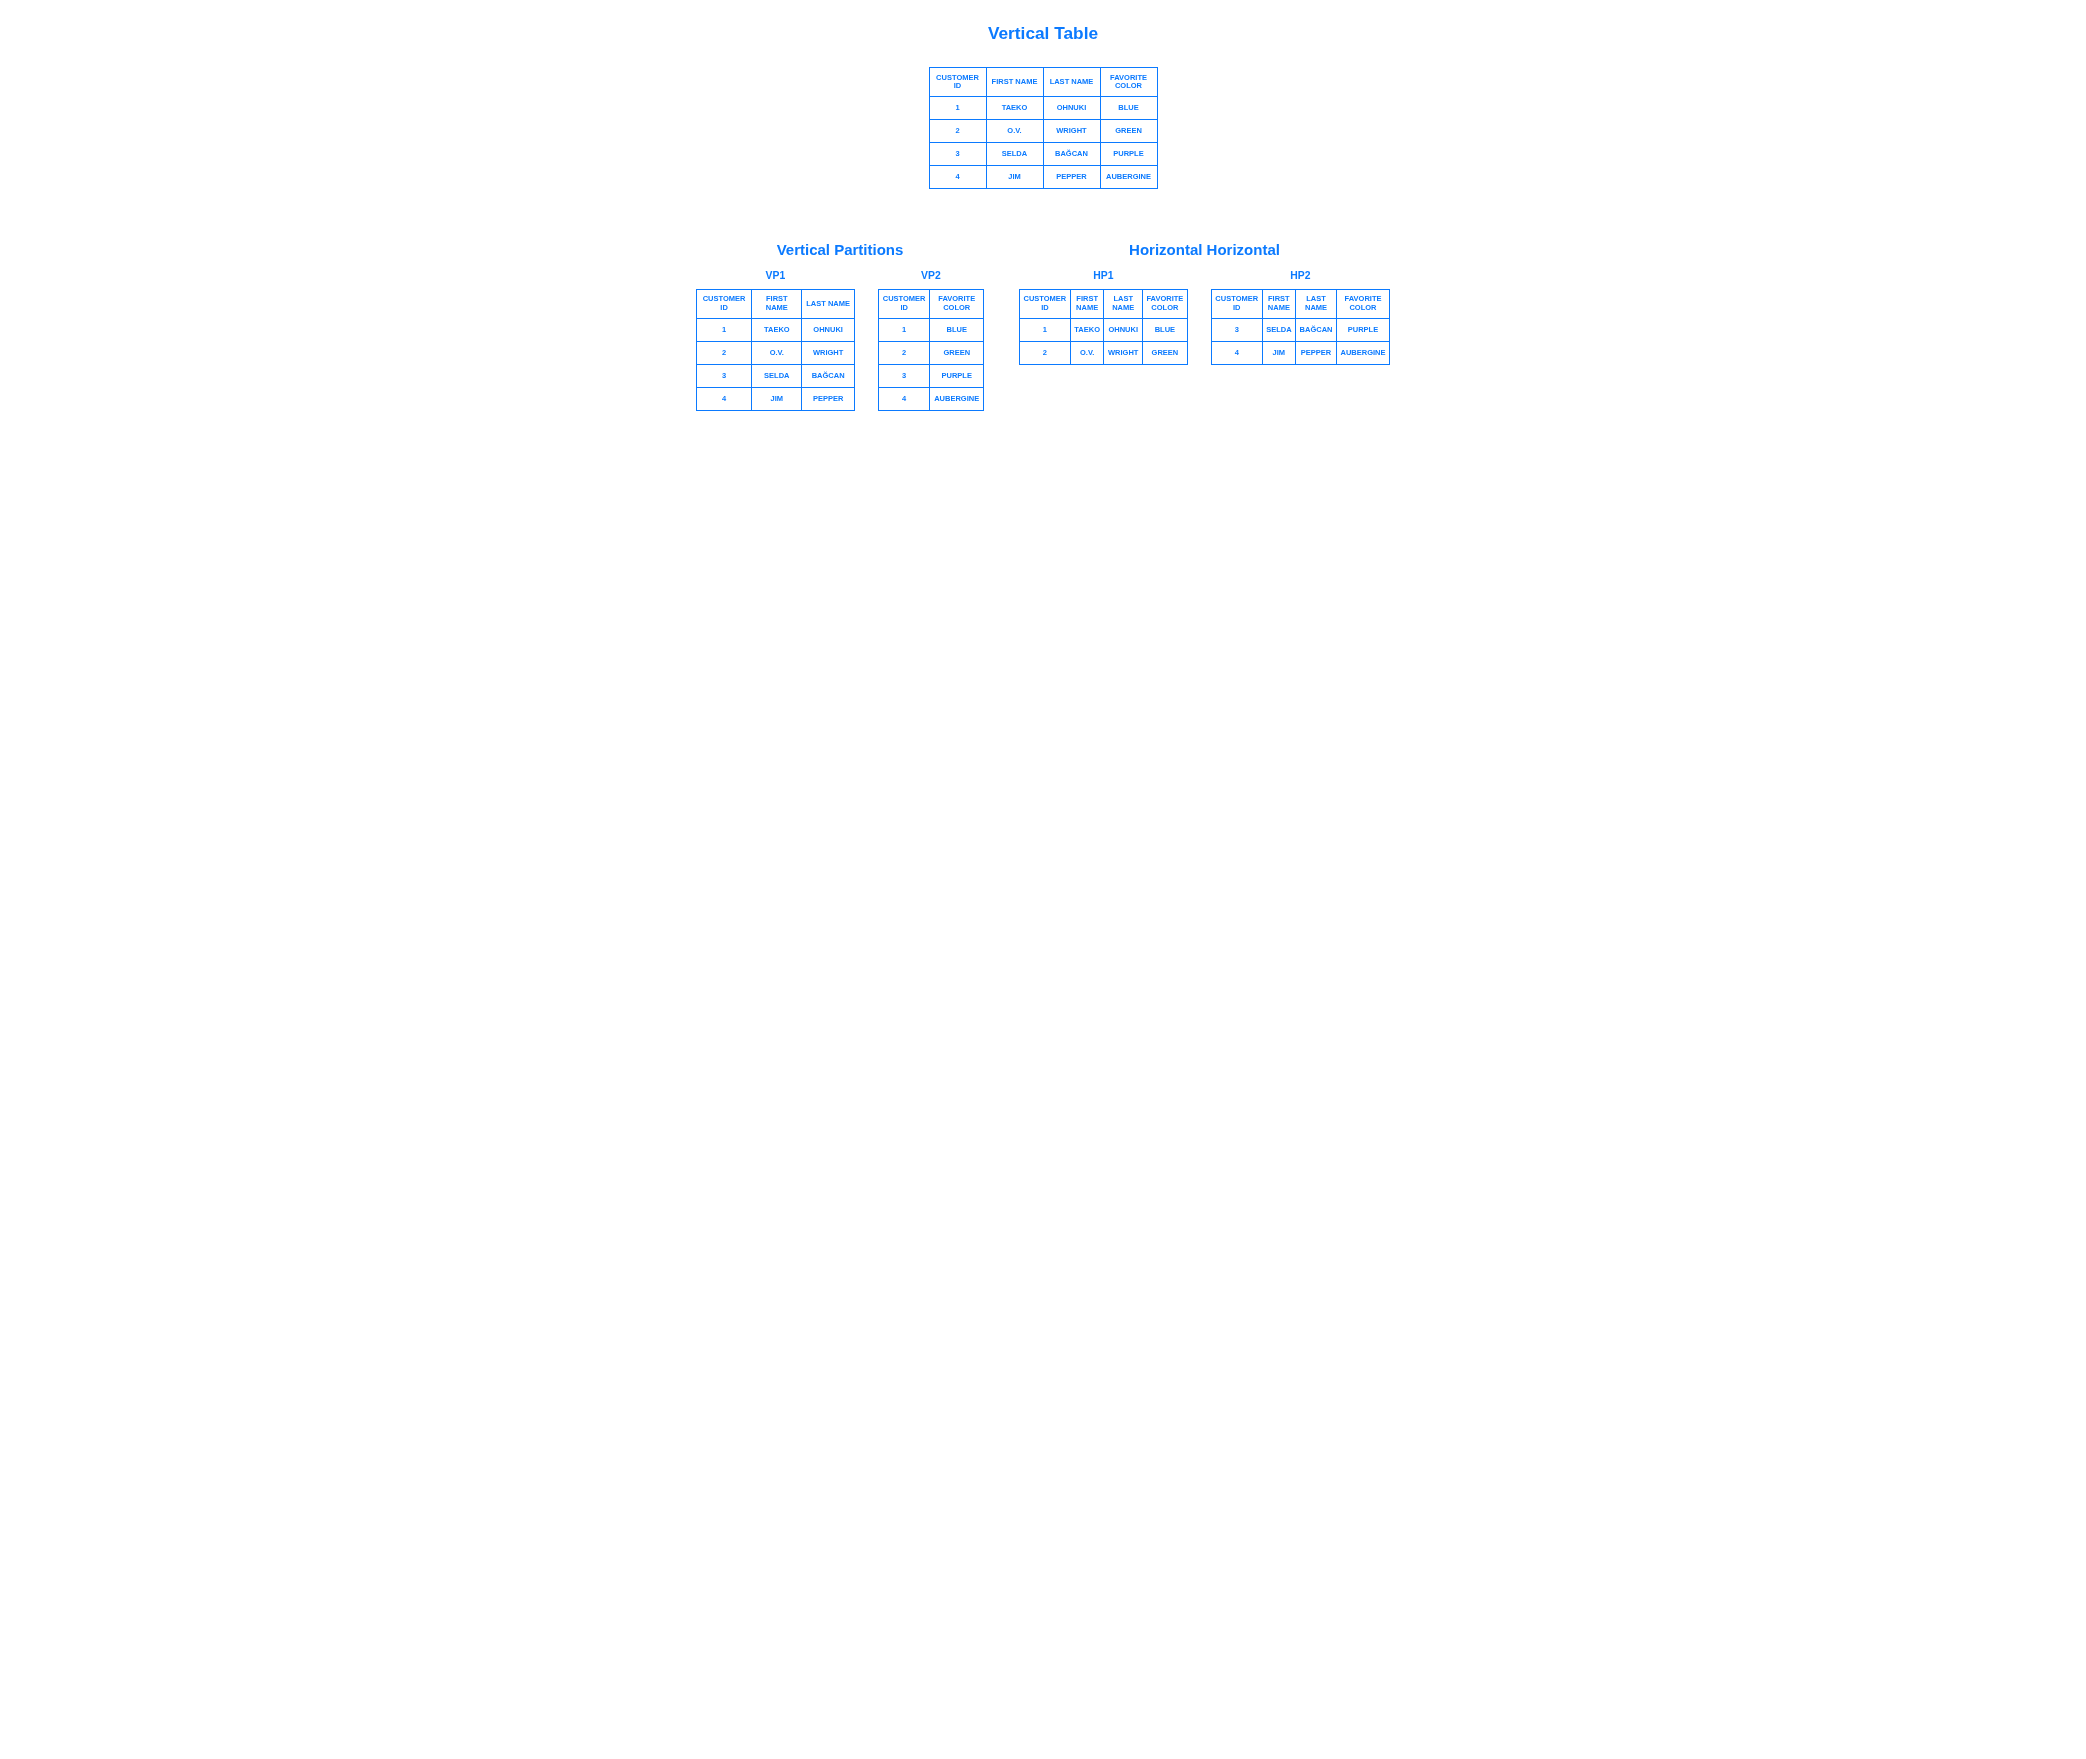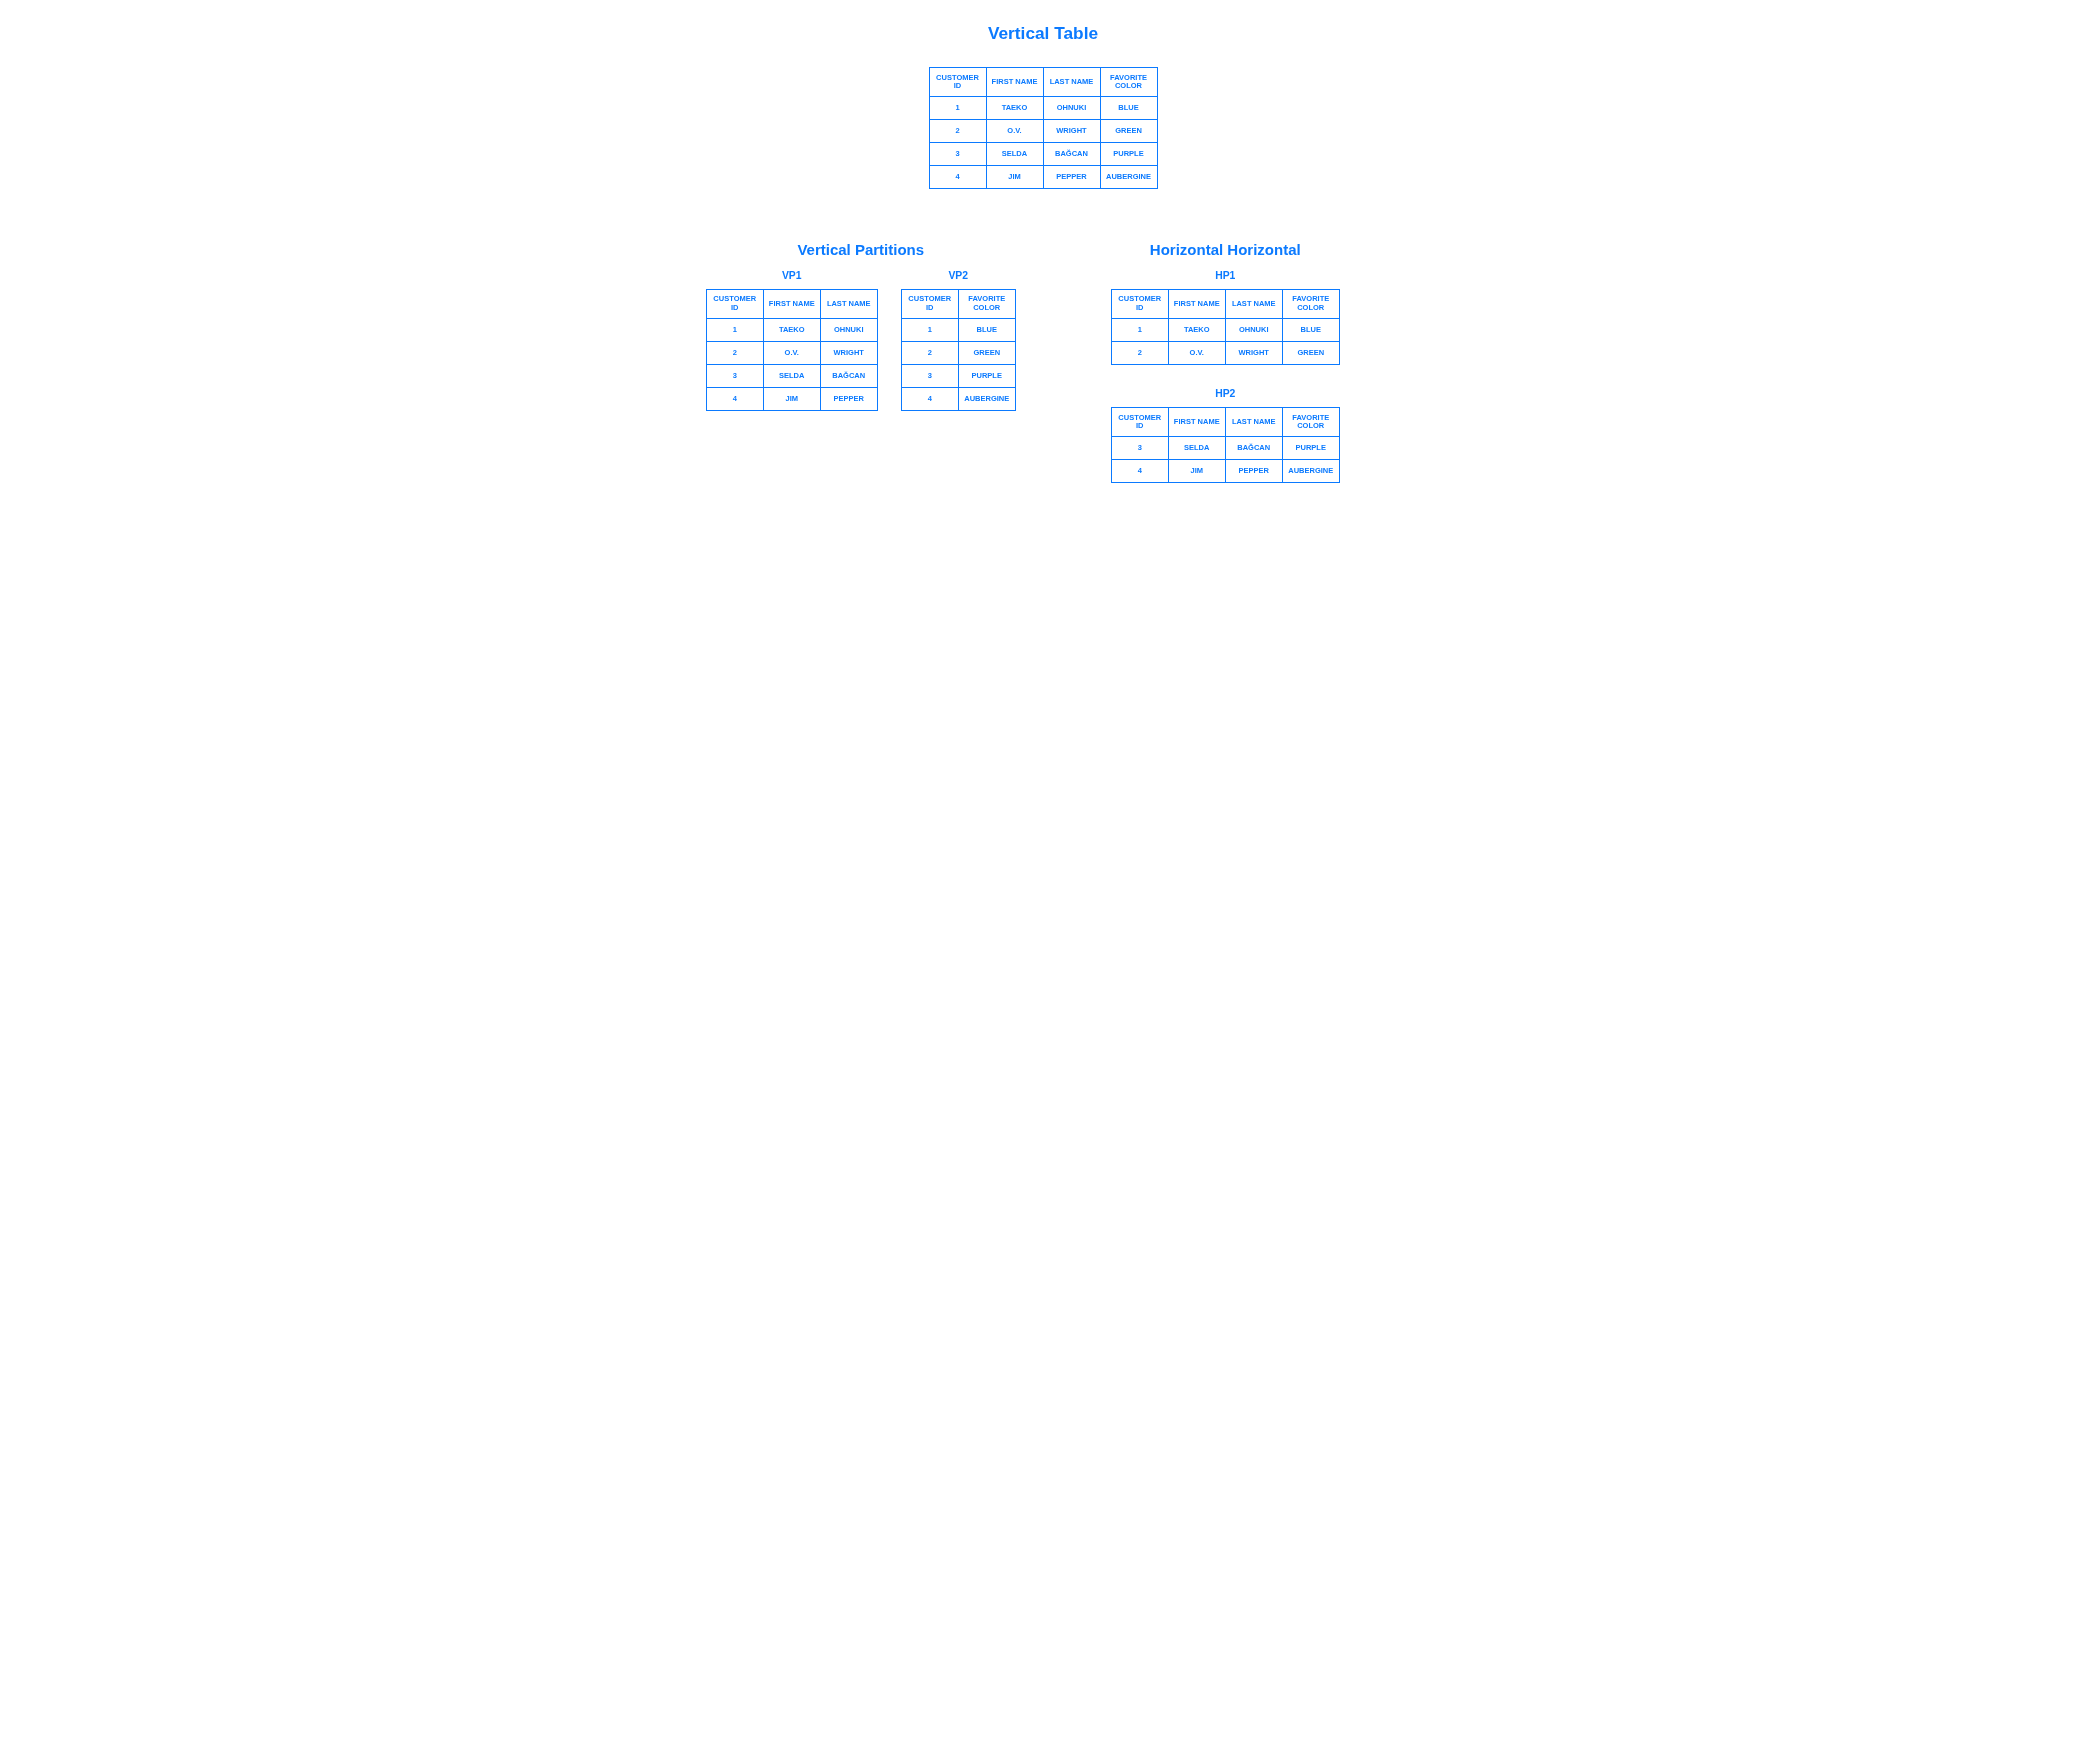--- a/index.html
+++ b/index.html
@@ -54,21 +54,21 @@
     align-items: center;
   }
   .vp-tables {
     display: flex;
     flex-direction: row;
     gap: 23px;
     align-items: flex-start;
   }
   .hp-tables {
     display: flex;
-    flex-direction: column;
+    flex-direction: row;
     gap: 23px;
     align-items: center;
   }
   .table-group {
     display: flex;
     flex-direction: column;
     align-items: center;
   }
   table {
     border-collapse: collapse;

